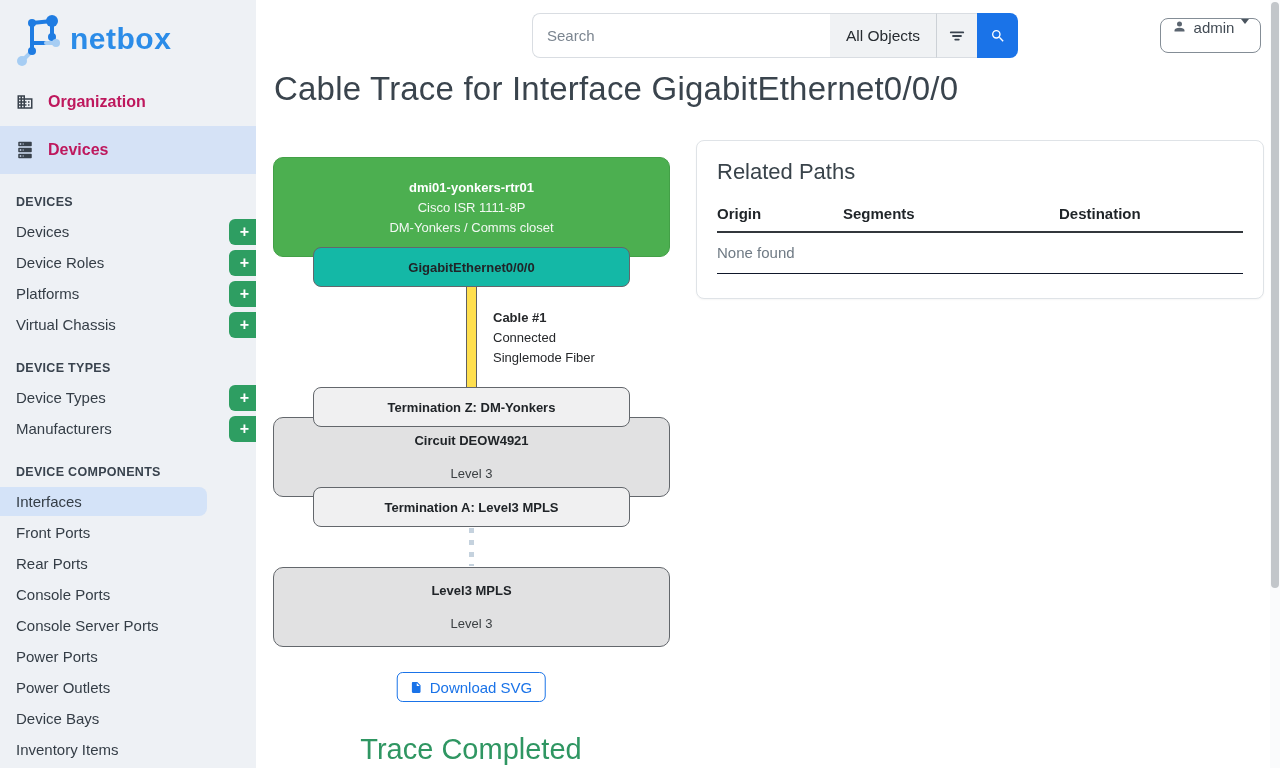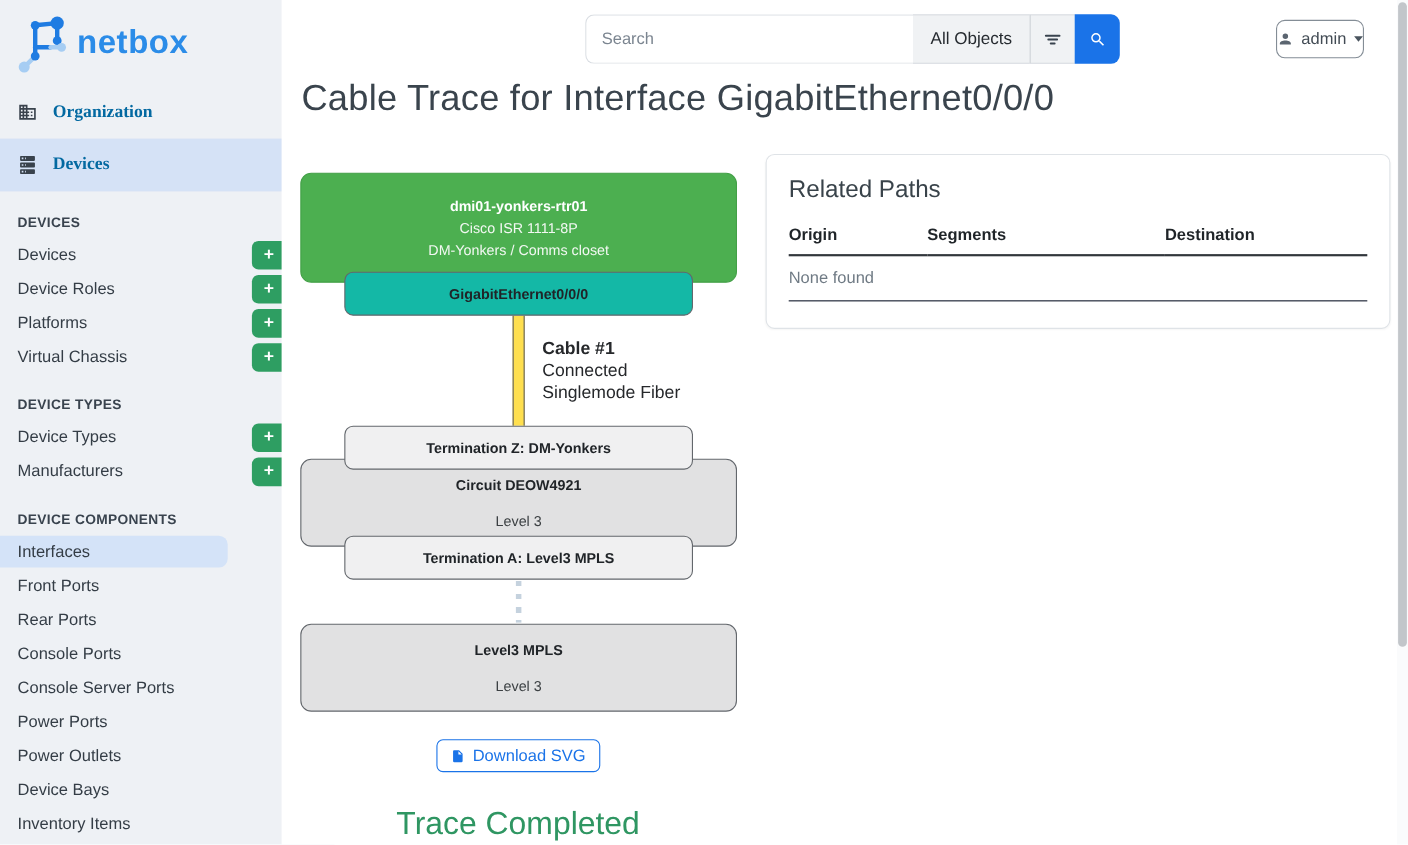--- a/index.html
+++ b/index.html
@@ -10,21 +10,21 @@
   
   #sidebar { position:absolute; left:0; top:0; width:304px; height:768px; background:#eef1f5; overflow:hidden; }
   .side-logo { height:78px; display:flex; align-items:center; padding:10px 14px 10px 12px; }
   .logo-mark { width:56px; height:56px; flex:0 0 auto; }
   .logo-word { font-size:30px; font-weight:700; color:#2b8ce8; letter-spacing:0.5px; margin-left:2px; }
   .pin { margin-left:auto; width:20px; height:20px; }
 
   .nav-item { height:48px; display:flex; align-items:center; gap:14px; padding:0 16px; cursor:pointer; }
   .nav-item.active { background:#d5e2f6; }
   .nav-item .nav-ico { width:18px; height:18px; color:#39424c; flex:0 0 auto; }
-  .nav-item .nav-label { font-size:16px; font-weight:700; color:#0369a1;font-family:Liberation Serif, serif; }
+  .nav-item .nav-label { font-size:16px; font-weight:700; color:#be185d; }
   .nav-item .chev { margin-left:auto; width:14px; height:14px; color:#6b7683; }
 
   .section-head { margin:21px 16px 7px 16px; font-size:12.5px; font-weight:700; color:#39434e; letter-spacing:0.3px; }
   .item { position:relative; height:31px; display:flex; align-items:center; padding-left:16px; }
   .item-label { font-size:15px; color:#343d46; position:relative; z-index:1; }
   .item.active::before { content:""; position:absolute; left:0; top:1px; height:29px; width:207px;
        background:#d4e3f8; border-radius:0 8px 8px 0; }
   .btns { position:absolute; right:12px; top:50%; transform:translateY(-50%); display:flex; }
   .btn-add { width:31px; height:26px; border:none; background:#2e9e62; color:#fff; font-size:16px; font-weight:700;
        border-radius:6px 0 0 6px; display:flex; align-items:center; justify-content:center; cursor:pointer; line-height:1; }
@@ -42,42 +42,42 @@
   .search-input::placeholder { color:#7b8590; }
   .seg-scope { background:#f0f2f4; border-top:1px solid #d9dde2; border-bottom:1px solid #d9dde2;
        display:flex; align-items:center; padding:12px 16px; font-size:15.5px; color:#262b30; cursor:pointer; }
   .seg-filter { width:41px; background:#f0f2f4; border-top:1px solid #d9dde2; border-bottom:1px solid #d9dde2;
        border-left:1px solid #ccd1d6; display:flex; align-items:center; justify-content:center; color:#39434e; cursor:pointer; }
   .seg-filter svg { width:16px; height:16px; }
   .seg-search { width:41px; background:#1a73e8; border:none; border-radius:0 8px 8px 0;
        display:flex; align-items:center; justify-content:center; cursor:pointer; }
   .seg-search svg { width:16px; height:16px; fill:#fff; }
 
-  .user-btn { position:absolute; left:904px; top:18px; width:80px; height:35px; background:#fff;
-       border:1px solid #848d96; border-radius:8px; display:flex; align-items:center; justify-content:center;
+  .user-btn { position:absolute; left:904px; top:18px; width:101px; height:35px; background:#fff;
+       border:1px solid #848d96; border-radius:8px; display:flex; align-items:flex-start; justify-content:center;
        gap:7px; cursor:pointer; }
   .user-btn svg { width:15px; height:15px; fill:#5b6570; }
   .user-btn .user-name { font-size:15px; color:#424b54; }
   .caret-down { width:0; height:0; border-left:4.5px solid transparent; border-right:4.5px solid transparent;
        border-top:5px solid #4a545e; }
 
   h1.page-title { position:absolute; left:18px; top:70px; font-size:33px; font-weight:400; color:#3a444d; letter-spacing:0.2px; }
 
   
   .tbox { position:absolute; display:flex; flex-direction:column; align-items:center; justify-content:center; text-align:center; }
   .box-device { left:17px; top:157px; width:397px; height:100px; background:#4caf50; border:1px solid #43a047;
        border-radius:10px; gap:5px; z-index:1; }
   .box-device .l1 { font-size:13px; font-weight:700; color:#fff; }
   .box-device .l2 { font-size:13px; color:#f2f8f2; }
   .box-iface { left:57px; top:247px; width:317px; height:40px; background:#14b8a6; border:1px solid #63676c;
        border-radius:8px; z-index:2; }
   .box-iface .l1, .box-term .l1 { font-size:13px; font-weight:700; color:#202428; }
   .cable-line { position:absolute; left:210px; top:287px; width:11px; height:100px; background:#ffdf4e;
        border-left:1px solid #606060; border-right:1px solid #606060; }
-  .cable-label { position:absolute; left:237px; top:308px; font-size:16px; color:#26282b; line-height:20px; text-align:left; }
+  .cable-label { position:absolute; left:237px; top:308px; font-size:13px; color:#26282b; line-height:20px; text-align:left; }
   .cable-label .cl1 { font-weight:700; }
   .box-term { background:#f0f0f1; border:1px solid #63676c; border-radius:8px; z-index:2; width:317px; height:40px; left:57px; position:absolute; }
   .term-z { top:387px; }
   .term-a { top:487px; }
   .box-big { left:17px; width:397px; height:80px; background:#e1e1e2; border:1px solid #63676c; border-radius:10px; gap:18px; z-index:1; }
   .box-circuit { top:417px; }
   .box-pnet { top:567px; }
   .box-big .l1 { font-size:13px; font-weight:700; color:#202428; }
   .box-big .l2 { font-size:13px; color:#3c4043; }
   .dotted-line { position:absolute; left:213px; top:528px; width:5px; height:38px;

